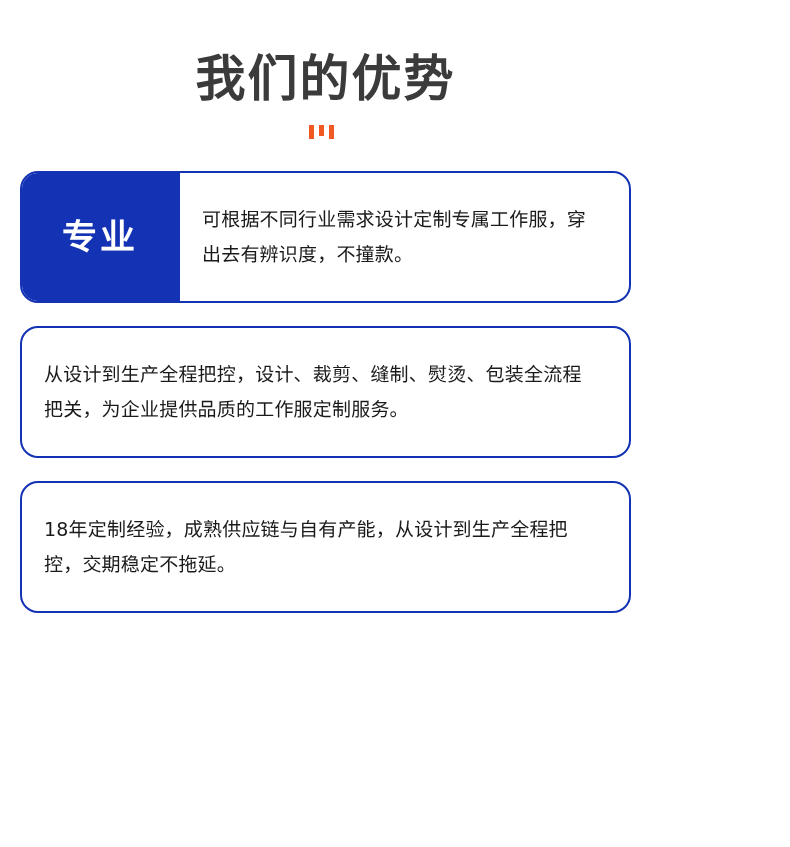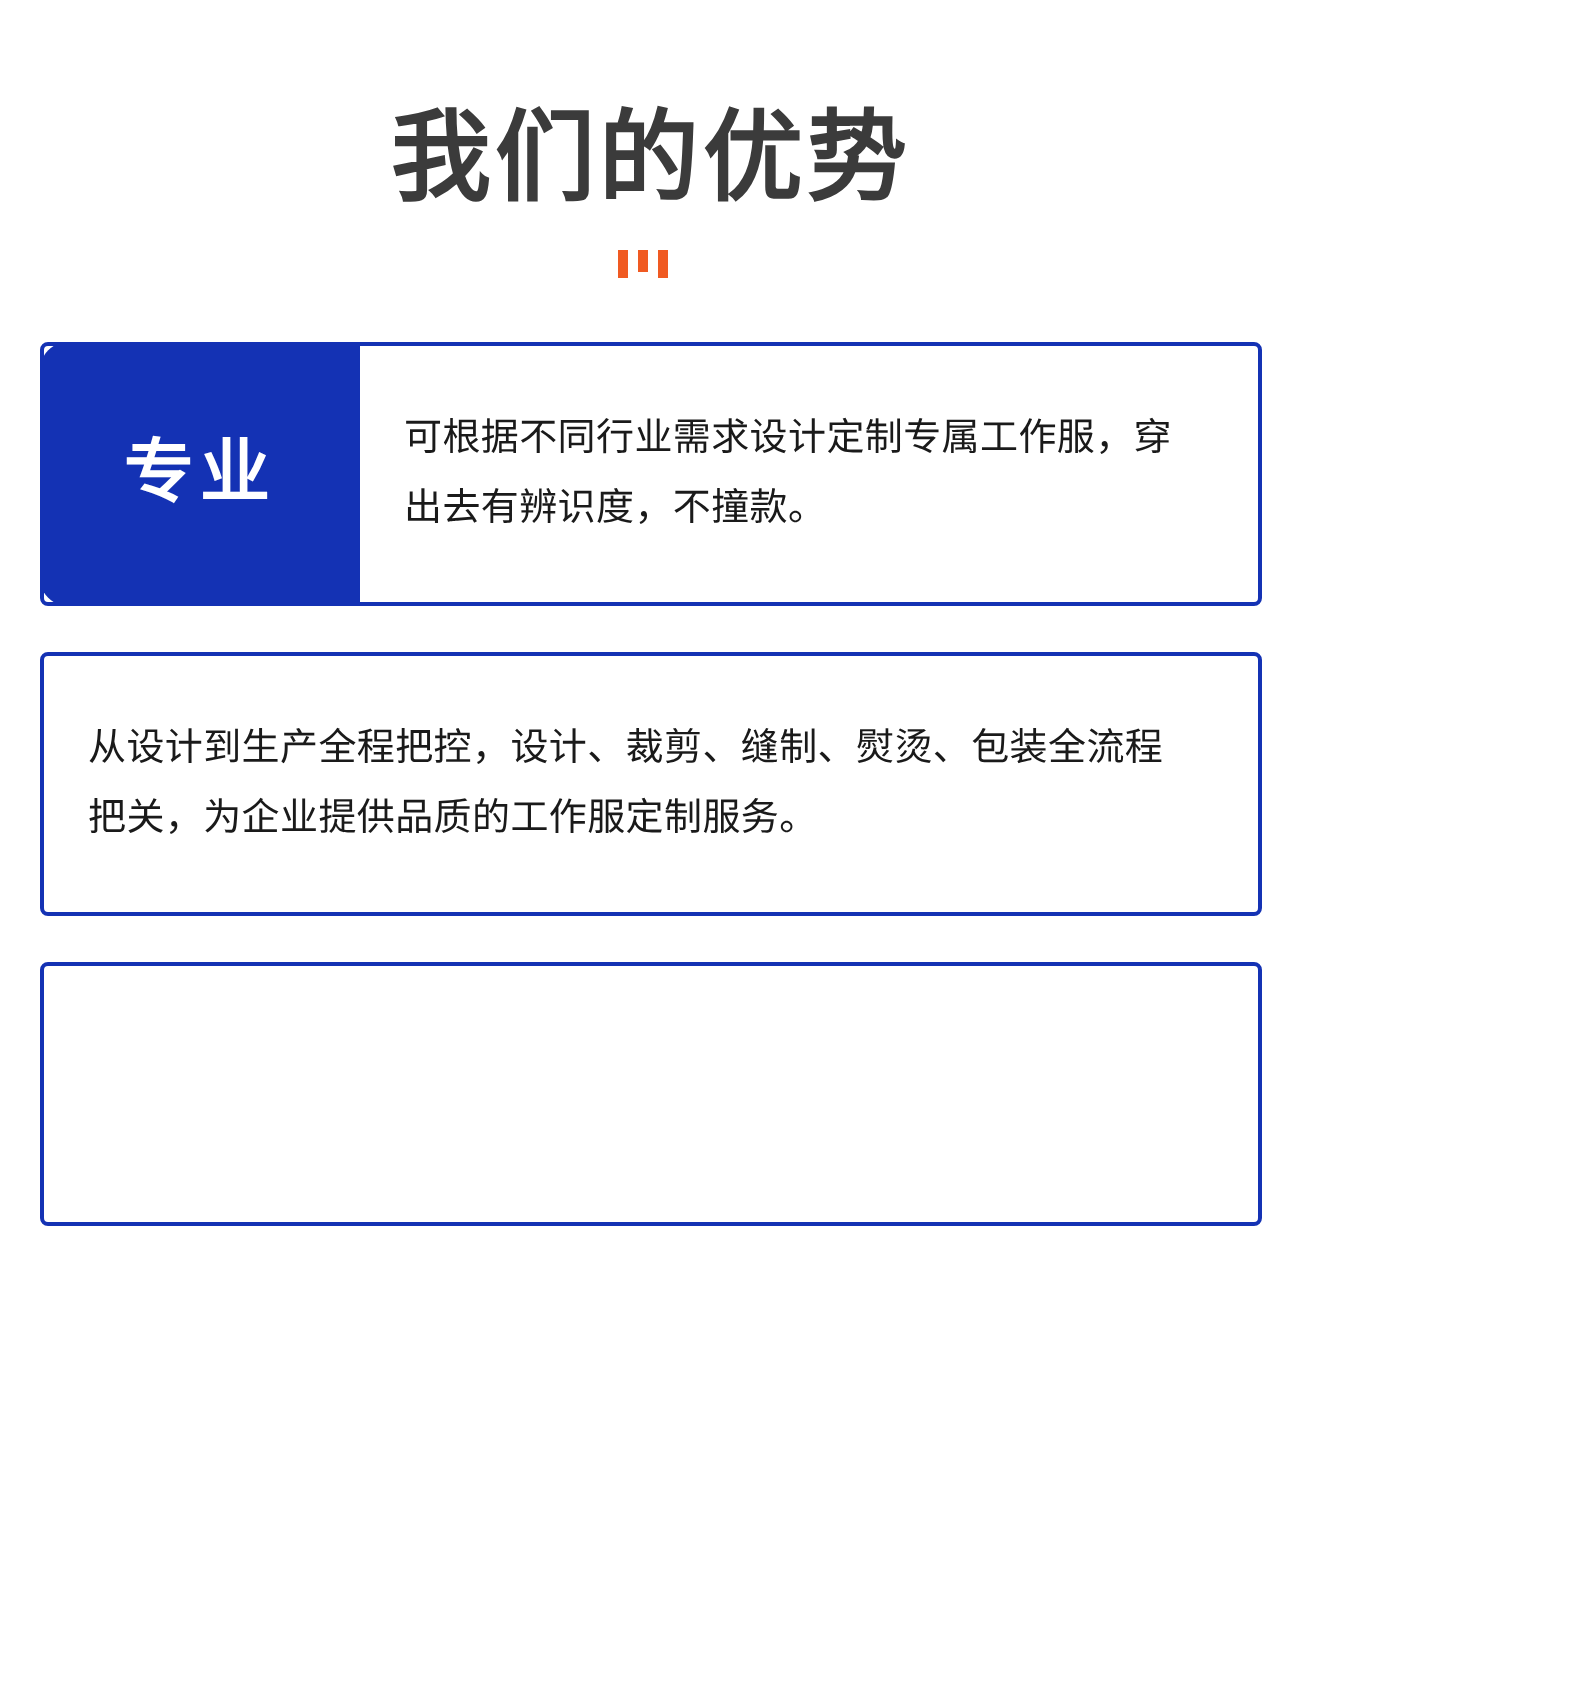--- a/index.html
+++ b/index.html
@@ -59,21 +59,21 @@
     display: flex;
     flex-direction: column;
     gap: 23px;
   }
 
   .card {
     display: flex;
     align-items: stretch;
     height: 132px;
     border: 2px solid #1432b4;
-    border-radius: 4px;
+    border-radius: 18px;
     background: #ffffff;
     box-sizing: border-box;
     overflow: hidden;
   }
 
   .card-tag {
     flex: 0 0 160px;
     background: #1432b4;
     color: #ffffff;
     display: flex;
@@ -136,16 +136,19 @@
     </div>
 
 
     <div class="card">
       <div class="card-body">
         <p class="card-text">从设计到生产全程把控，设计、裁剪、缝制、熨烫、包装全流程把关，为企业提供品质的工作服定制服务。</p>
       </div>
     </div>
 
     <div class="card">
+      <div class="card-body">
+        <p class="card-text">18年定制经验，成熟供应链与自有产能，从设计到生产全程把控，交期稳定不拖延。</p>
+      </div>
     </div>
 
   </div>
 </div>
 
 </body></html>

